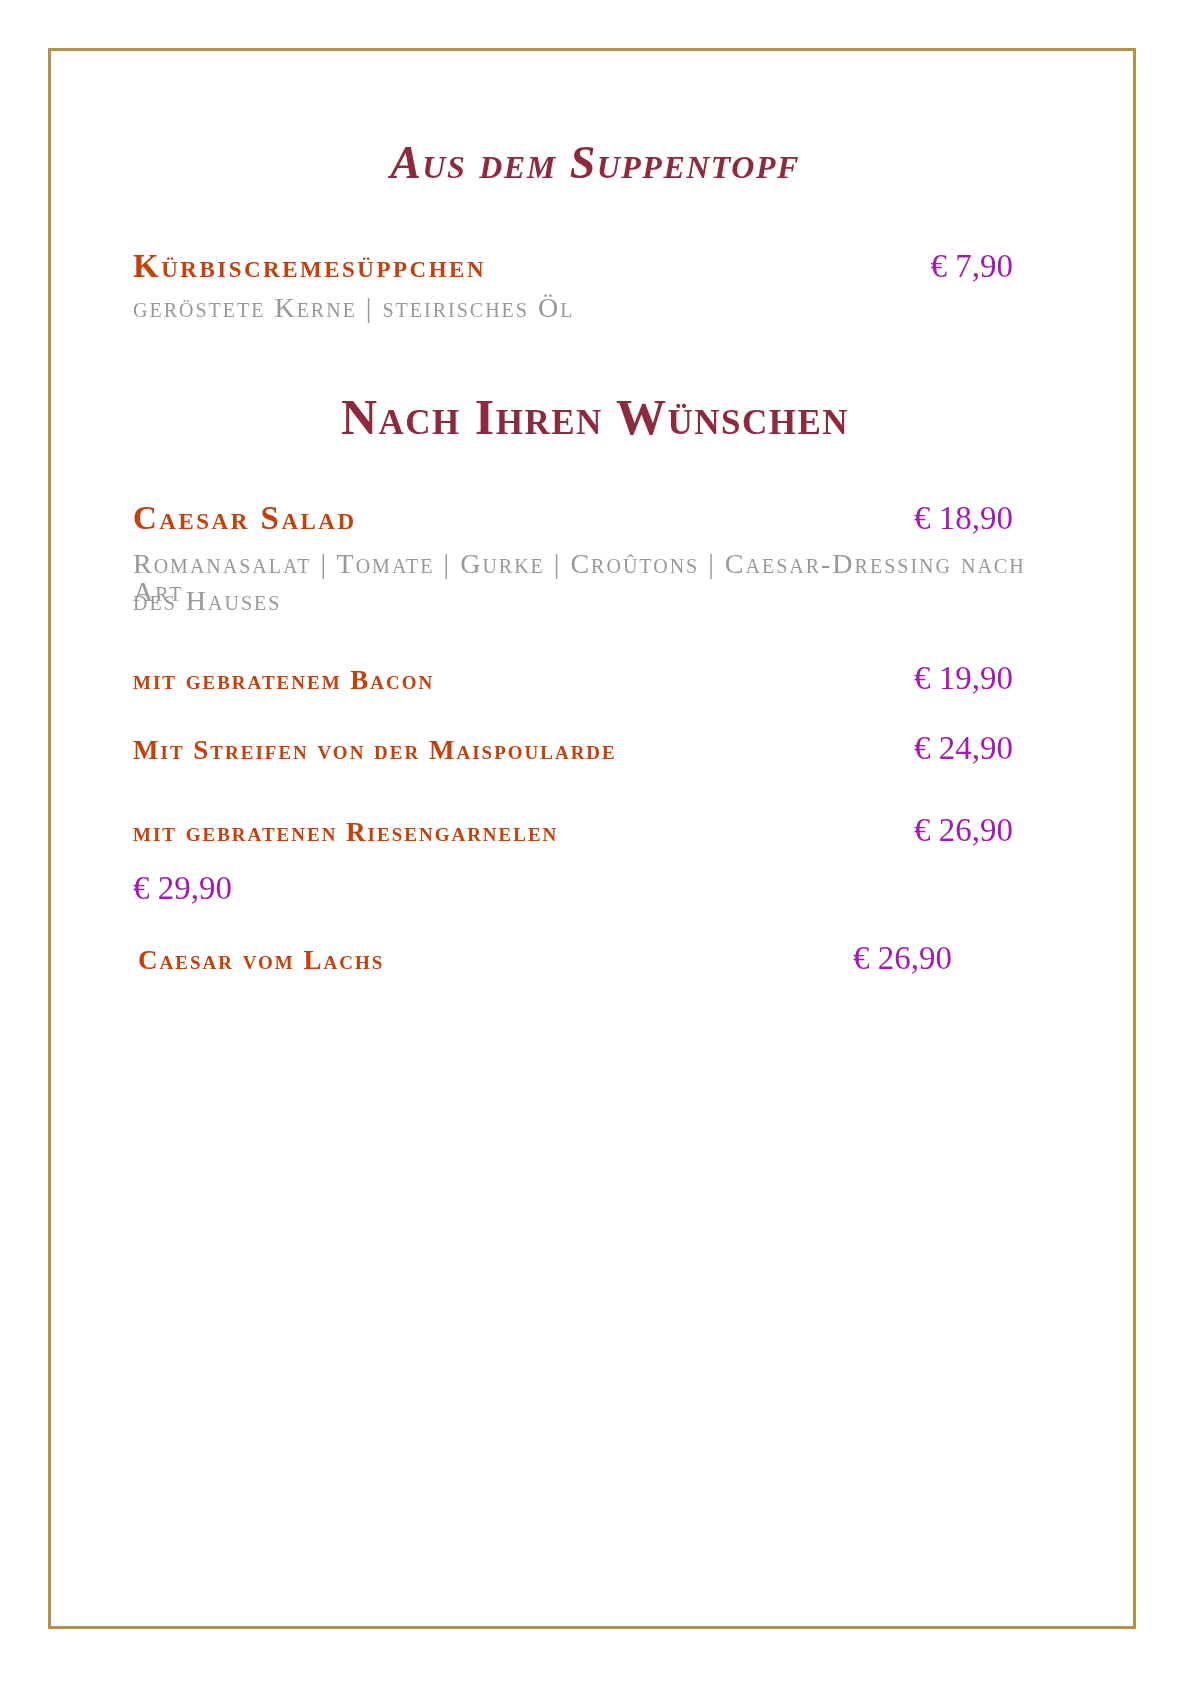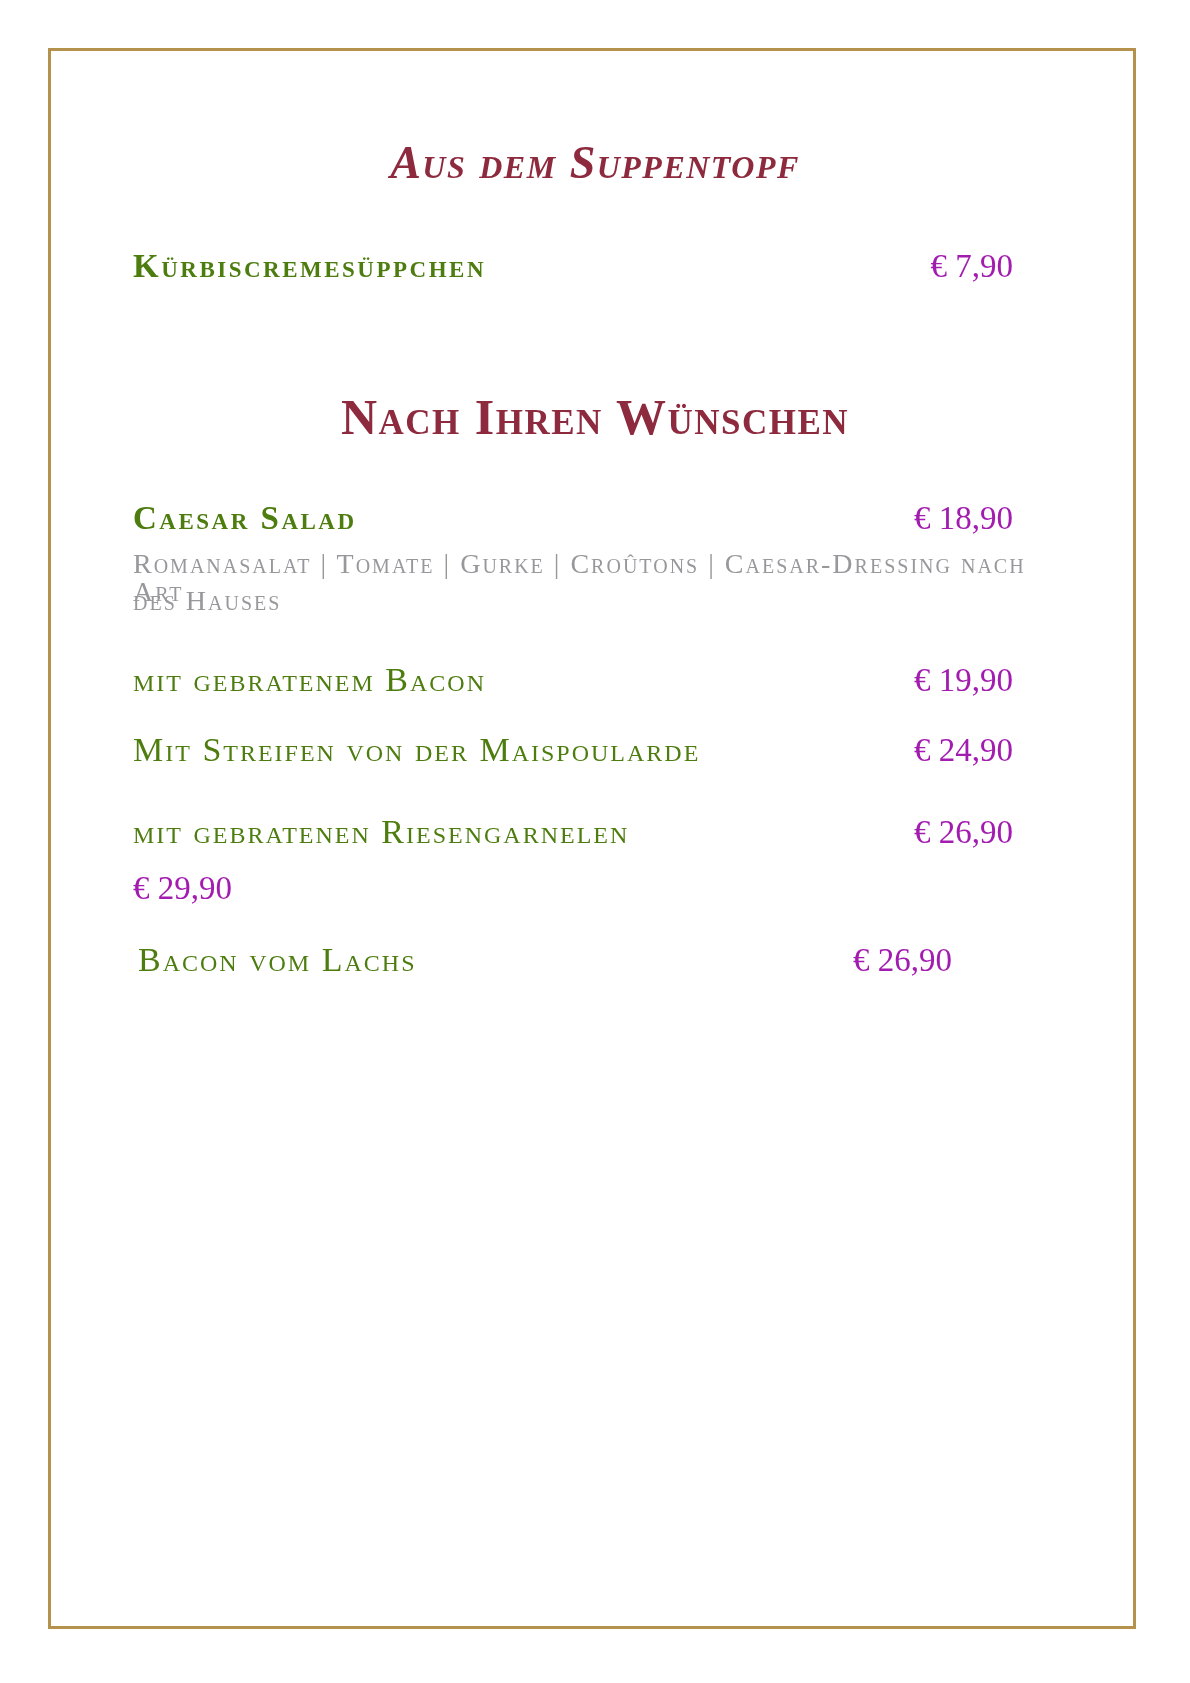--- a/index.html
+++ b/index.html
@@ -49,30 +49,30 @@
     position: absolute;
     left: 85px;
     width: 880px;
     display: flex;
     justify-content: space-between;
     align-items: baseline;
     line-height: 1.15;
   }
   .item-name {
     font-variant: small-caps;
-    color: #4d7c0f;
+    color: #c2410c;
     letter-spacing: 2.5px;
   }
   .item-price {
     color: #a21caf;
     white-space: nowrap;
   }
   .row-main .item-name  { font-size: 33px; font-weight: bold; }
   .row-main .item-price { font-size: 33px; }
-  .row-sub  .item-name  { font-size: 34px; font-weight: normal; letter-spacing: 2px; }
+  .row-sub  .item-name  { font-size: 27px; font-weight: bold; letter-spacing: 2px; }
   .row-sub  .item-price { font-size: 33px; }
 
   .row-soup    { top: 200px; }
   .row-caesar  { top: 452px; }
   .row-bacon   { top: 612px; }
   .row-poular  { top: 682px; }
   .row-garnel  { top: 764px; }
   .row-rind    { top: 822px; }
   .row-lachs   { top: 892px; left: 90px; width: 814px; }
 
@@ -96,20 +96,21 @@
 <div class="page">
   <div class="frame"></div>
   <div class="content">
 
     <div class="section-title title-1">Aus dem Suppentopf</div>
 
     <div class="menu-row row-main row-soup">
       <span class="item-name">Kürbiscremesüppchen</span>
       <span class="item-price">€ 7,90</span>
     </div>
+    <div class="item-desc desc-soup">geröstete Kerne | steirisches Öl</div>
 
     <div class="section-title title-2">Nach Ihren Wünschen</div>
 
     <div class="menu-row row-main row-caesar">
       <span class="item-name">Caesar Salad</span>
       <span class="item-price">€ 18,90</span>
     </div>
     <div class="item-desc desc-caesar-1">Romanasalat | Tomate | Gurke | Croûtons | Caesar-Dressing nach Art</div>
     <div class="item-desc desc-caesar-2">des Hauses</div>
 
@@ -126,18 +127,18 @@
     <div class="menu-row row-sub row-garnel">
       <span class="item-name">mit gebratenen Riesengarnelen</span>
       <span class="item-price">€ 26,90</span>
     </div>
 
     <div class="menu-row row-sub row-rind">
       <span class="item-price">€ 29,90</span>
     </div>
 
     <div class="menu-row row-sub row-lachs">
-      <span class="item-name">Bacon vom Lachs</span>
+      <span class="item-name">Caesar vom Lachs</span>
       <span class="item-price">€ 26,90</span>
     </div>
 
   </div>
 </div>
 
 </body></html>

